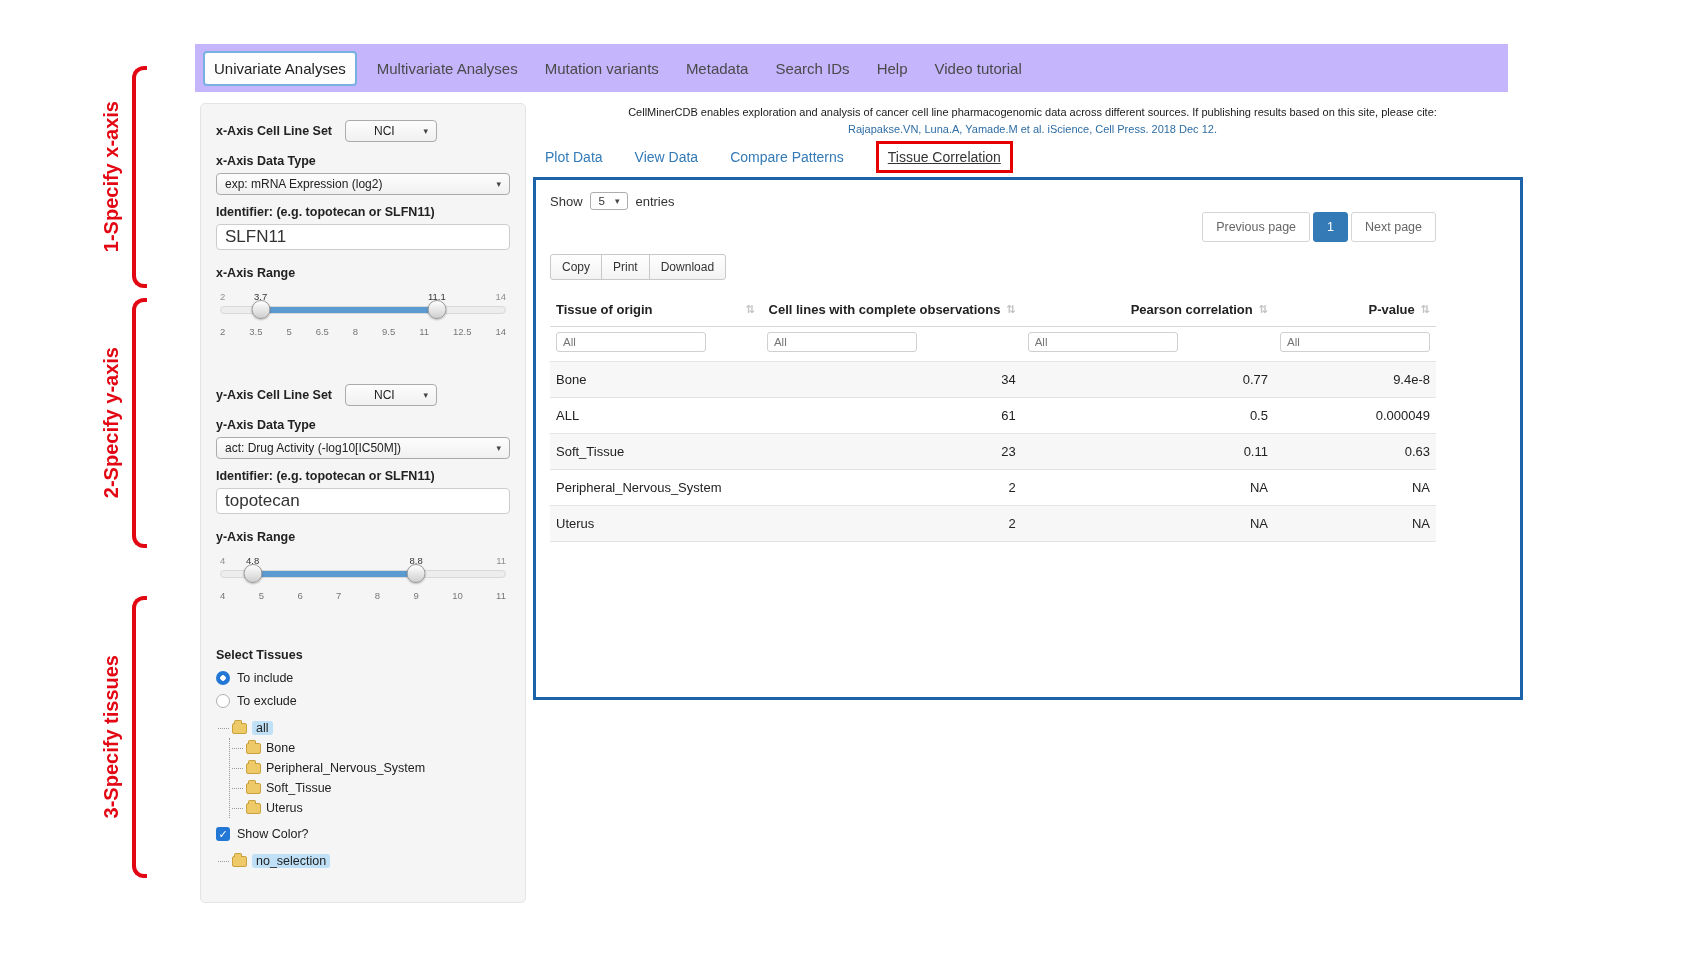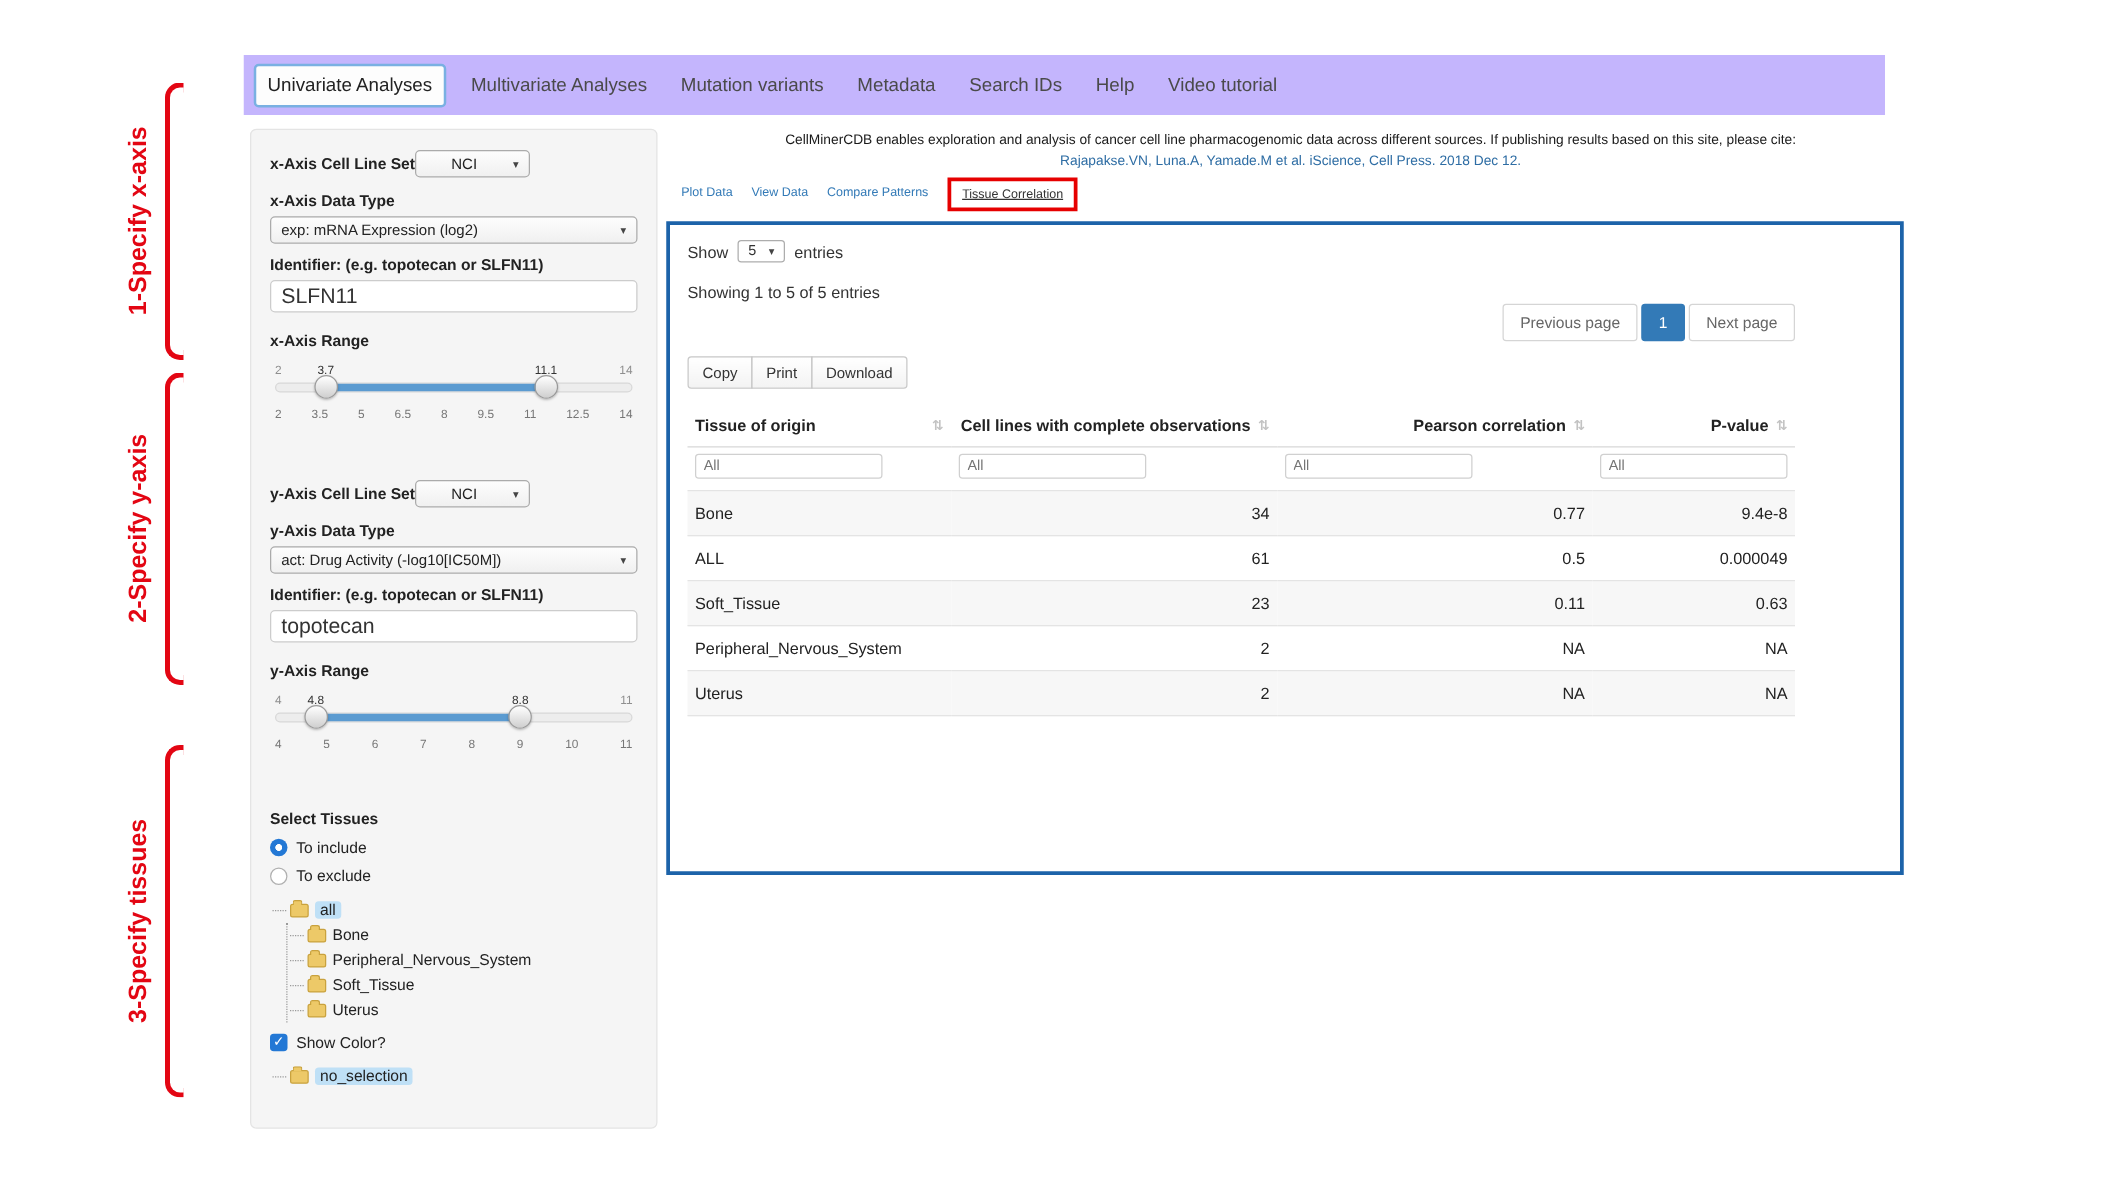--- a/index.html
+++ b/index.html
@@ -24,21 +24,21 @@
             background:#c4b5fd; display:flex; align-items:center; padding:0 8px; gap:13px; }
   .nav-item { font-size:15px; color:#4a4a4a; padding:8px 7px; white-space:nowrap; cursor:pointer; }
   .nav-item.active { border:2px solid #79b0e2; border-radius:4px; background:#fdfdfd;
                      color:#222; padding:7px 9px; }
 
   
   .sidebar { position:absolute; left:200px; top:103px; width:326px; height:800px;
              background:#f5f5f5; border:1px solid #e4e4e4; border-radius:5px;
              padding:16px 15px; font-size:12.5px; color:#222; }
   .blabel { font-weight:700; font-size:12.5px; }
-  .inline-row { display:flex; align-items:center; gap:0; } .mt10{margin-top:10px} .mt12{margin-top:12px}
+  .inline-row { display:flex; align-items:center; gap:13px; } .mt10{margin-top:10px} .mt12{margin-top:12px}
   .mt16{margin-top:16px} .mt28{margin-top:28px}
   .select { display:inline-flex; align-items:center; justify-content:space-between; gap:8px;
             background:linear-gradient(#fdfdfd,#f0f0f0); border:1px solid #ababab;
             border-radius:4px; padding:3px 8px; font-size:12px; cursor:pointer; }
   .select.sm { width:92px;padding-left:28px; }
   .select.full { width:100%; margin-top:5px; }
   .caret { font-size:9px; color:#444; }
   .text-input { width:100%; margin-top:5px; height:26px; border:1px solid #ccc;
                 border-radius:4px; padding:0 8px; font-size:17px; color:#333;
                 background:#fff; font-family:inherit; }
@@ -80,22 +80,22 @@
   .folder::before { content:""; position:absolute; top:-4px; left:1px; width:6px; height:3px;
                     background:#edc968; border:1px solid #c9a23e; border-bottom:none;
                     border-radius:2px 2px 0 0; }
   .tree-label.hl { background:#bfe0f6; border-radius:3px; padding:0 4px; }
 
   
   .citation { position:absolute; left:545px; top:104px; width:975px; text-align:center;
               font-size:11px; color:#1a1a1a; line-height:1.55; }
   .citation-link { color:#2e6da4; cursor:pointer; }
 
-  .tabs { position:absolute; left:545px; top:149px; display:flex; align-items:flex-end;
-          gap:15px; font-size:10px; }
+  .tabs { position:absolute; left:545px; top:149px; display:flex; align-items:center;
+          gap:32px; font-size:14px; }
   .tab { color:#337ab7; cursor:pointer; white-space:nowrap; }
   .tab.active { color:#333; border:3px solid #e60000; padding:5px 9px;
                 background:#fff; margin:-9px 0;text-decoration:underline; }
 
   .bluebox { position:absolute; left:533px; top:177px; width:990px; height:523px;
              border:3px solid #1c63a9; background:#fff; padding:12px 84px 12px 14px; }
 
   .show-row { display:flex; align-items:center; gap:7px; font-size:13px; color:#333; }
   .mini-select { display:inline-flex; align-items:center; gap:10px; border:1px solid #adadad;
                  border-radius:3px; padding:2px 8px; font-size:11.5px; background:#fff; cursor:pointer; }
@@ -300,21 +300,20 @@
 
   <div class="show-row">
     <span>Show</span>
     <div class="mini-select">
       <span>5</span>
       <span class="caret">▾</span>
     </div>
     <span>entries</span>
   </div>
 
-  <div class="showing">Showing 1 to 5 of 5 entries</div>
 
   <div class="pagination">
     <button class="page-btn">Previous page</button>
     <button class="page-btn current">1</button>
     <button class="page-btn">Next page</button>
   </div>
 
   <div class="export-group">
     <button class="export-btn">Copy</button>
     <button class="export-btn">Print</button>

